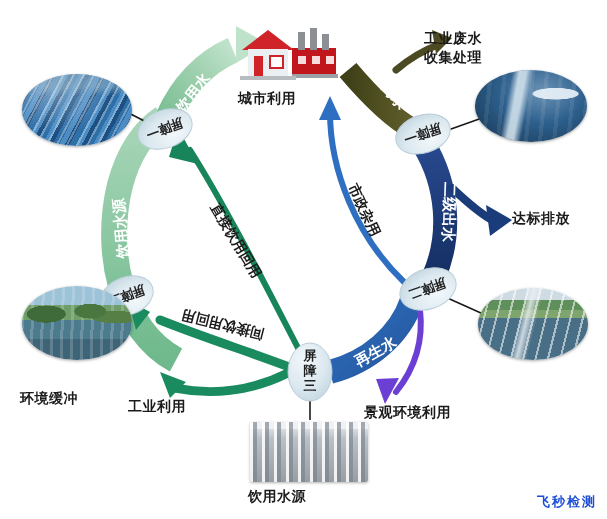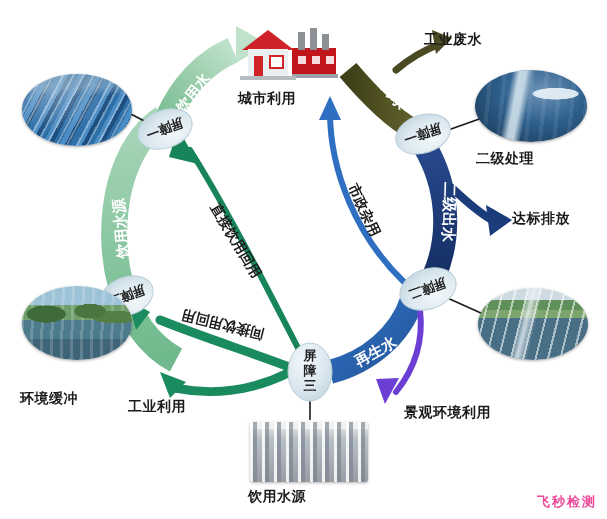--- a/index.html
+++ b/index.html
@@ -111,21 +111,21 @@
     font-size:13px;
     fill:#1f1f1f;
   }
   .band-label{font-weight:bold;}
 
   .watermark{
     position:absolute;
     right:10px;bottom:8px;
     font-size:13px;
     font-weight:bold;
-    color:#ec4899;
+    color:#1d4ed8;
     letter-spacing:2px;
     text-shadow:0 0 2px rgba(255,255,255,.9);
   }
 </style>
 </head>
 <body>
 
 <div id="stage">
 
   <svg class="layer" viewBox="0 0 607 519">
@@ -321,32 +321,32 @@
       <rect x="12" y="27" width="40" height="27" fill="#eceff1"></rect>
       <rect x="18" y="34" width="9" height="20" fill="#cf2229"></rect>
       <rect x="34" y="34" width="13" height="12" fill="#ffffff" stroke="#cf2229" stroke-width="2"></rect>
       <rect x="4" y="54" width="56" height="4" fill="#b7bcc1"></rect>
     </svg>
   </div>
 
 
   <div class="caption" style="left:20px;top:366px;width:114px;margin-top:24px;">环境缓冲</div>
 
-  <div class="caption" style="left:476px;top:150px;width:112px;">二级处理</div>
 
 
   <div class="caption" style="left:248px;top:488px;width:122px;">饮用水源</div>
 
   <div class="caption" style="left:238px;top:90px;width:100px;">城市利用</div>
 
-  <div class="caption two-line" style="left:424px;top:30px;width:110px;text-align:left;">
+  <div class="caption two-line" style="left:424px;top:30px;width:110px;text-align:left;font-family:Liberation Mono, monospace;">
     <div>工业废水</div>
+    <div>收集处理</div>
   </div>
 
   <div class="caption" style="left:512px;top:210px;width:92px;text-align:left;">达标排放</div>
 
   <div class="caption" style="left:128px;top:398px;width:94px;">工业利用</div>
 
-  <div class="caption" style="left:404px;top:404px;width:116px;text-align:left;">景观环境利用</div>
+  <div class="caption" style="left:364px;top:404px;width:116px;text-align:left;">景观环境利用</div>
 
   <div class="watermark">飞秒检测</div>
 
 </div>
 
 </body></html>

